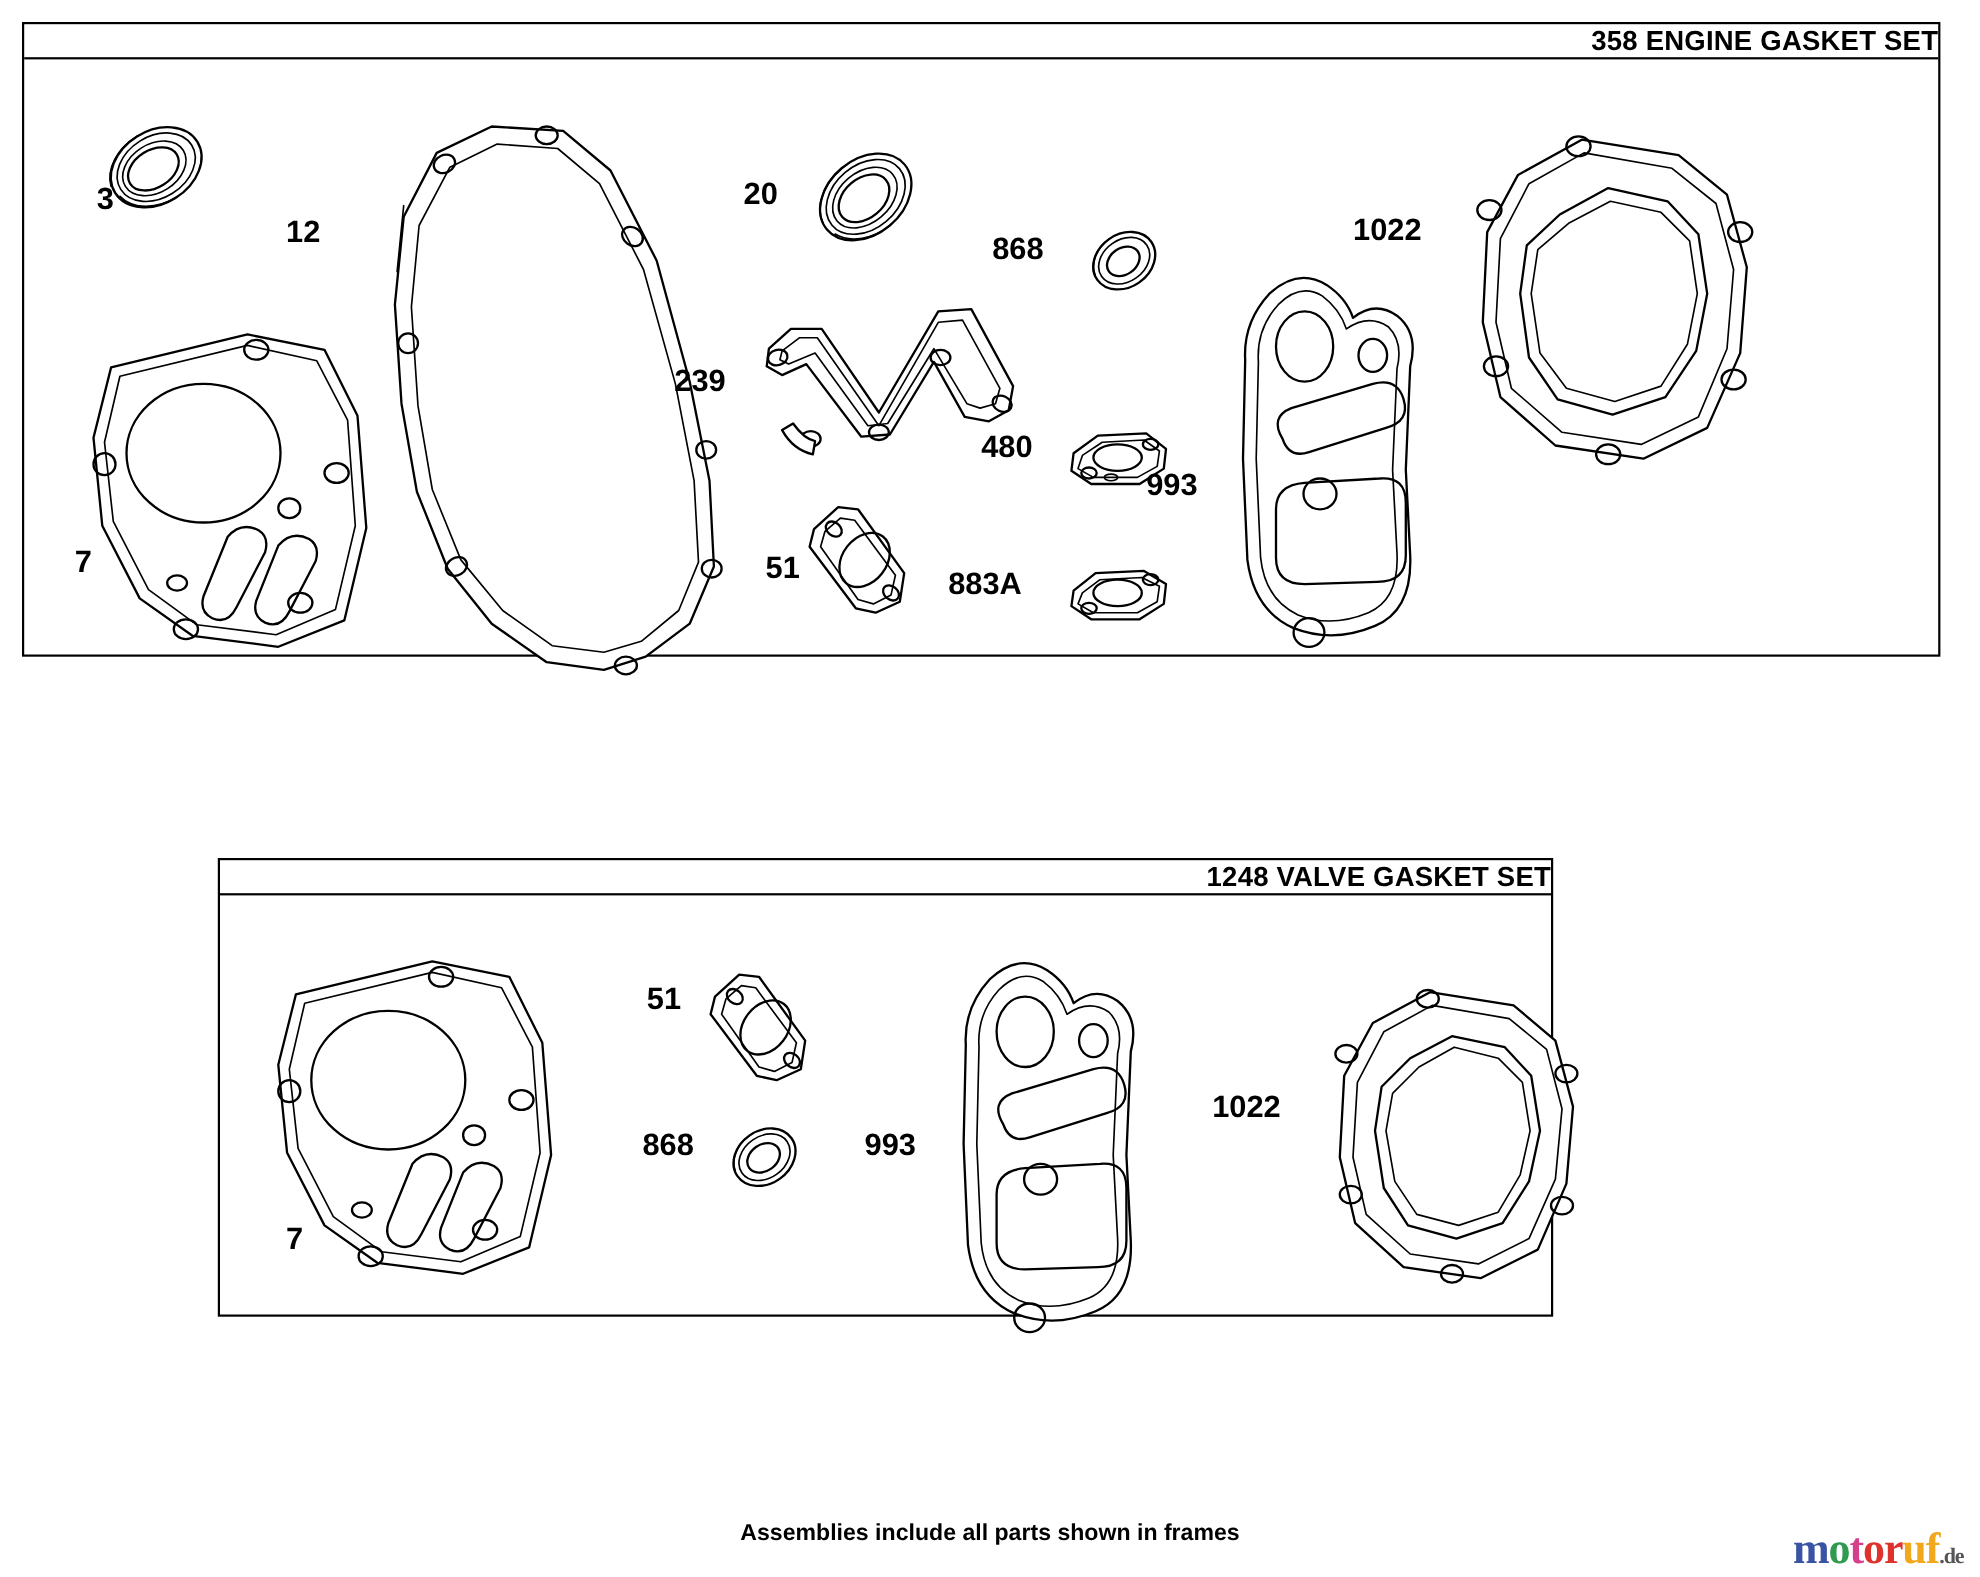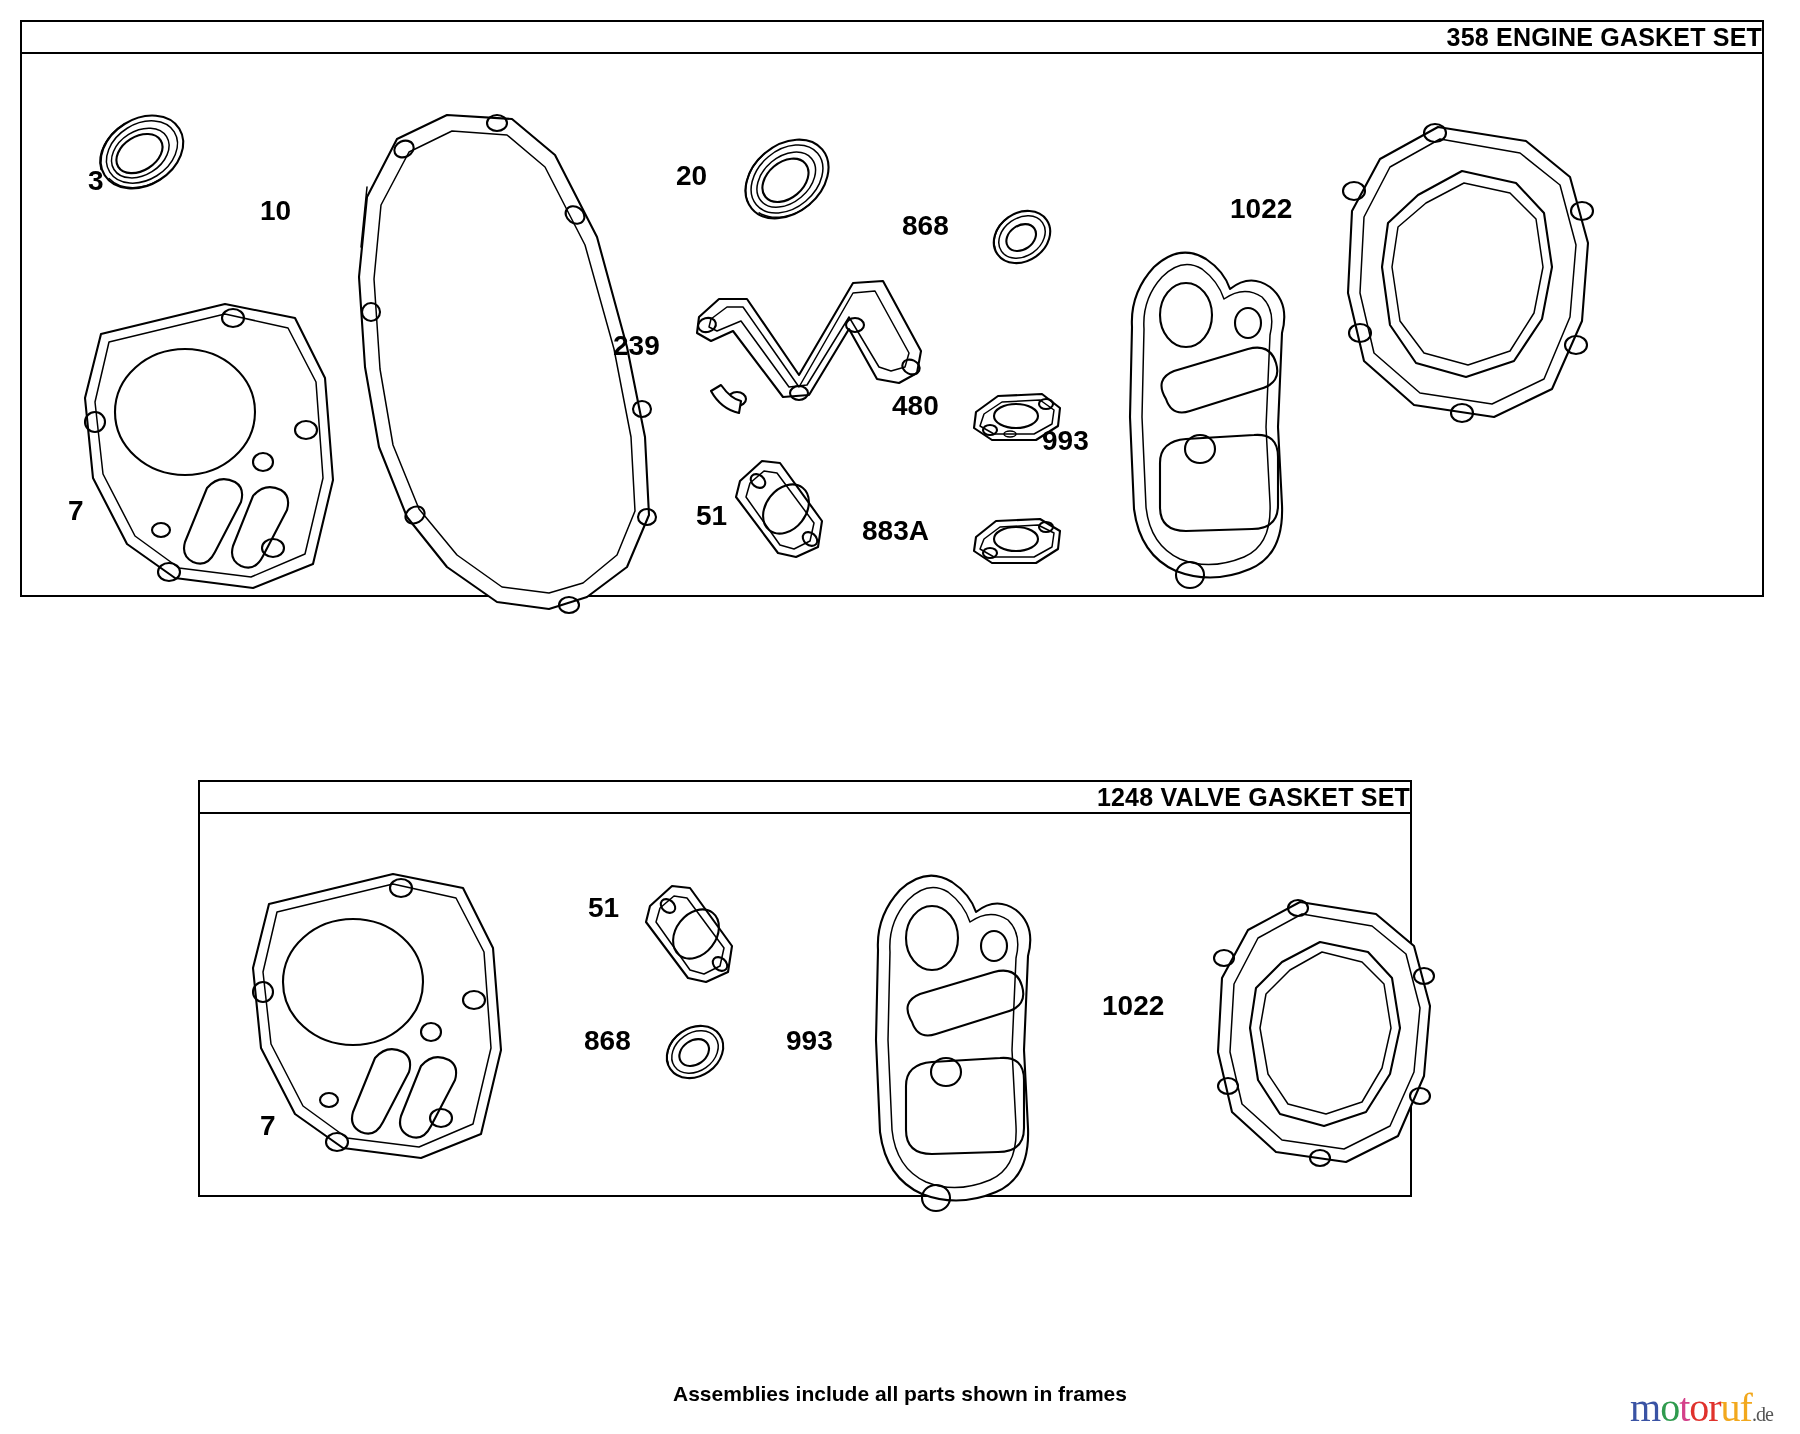--- a/index.html
+++ b/index.html
@@ -44,21 +44,21 @@
   #caption{
     position:absolute;left:0;width:1800px;top:1382px;
     text-align:center;font-size:21px;font-weight:bold;
     font-family:"Liberation Sans", sans-serif;
   }
 
   
   #watermark{
     position:absolute;left:1630px;top:1388px;
     font-family:"Liberation Serif", serif;
-    font-size:40px;font-weight:normal;line-height:1;
+    font-size:40px;font-weight:bold;line-height:1;
     letter-spacing:-1px;
   }
   #watermark .dot-de{font-size:20px;color:#555;font-family:"Liberation Serif",serif;}
   .wm-m{color:#3a53a4;} .wm-o1{color:#2f9b4e;} .wm-t{color:#d4408a;}
   .wm-o2{color:#e0322c;} .wm-r{color:#e0322c;} .wm-u{color:#f2a81d;} .wm-f{color:#f2a81d;}
 
   
   svg{position:absolute;overflow:visible;}
   .ln{fill:none;stroke:#000;stroke-width:2.1;stroke-linejoin:round;stroke-linecap:round;}
   .ln-thin{fill:none;stroke:#000;stroke-width:1.5;stroke-linejoin:round;stroke-linecap:round;}
@@ -100,21 +100,21 @@
         <ellipse class="ln" cx="107" cy="52" rx="10" ry="8" transform="rotate(-25 107 52)"></ellipse>
         <ellipse class="ln" cx="200" cy="26" rx="10" ry="8"></ellipse>
         <ellipse class="ln" cx="278" cy="118" rx="10" ry="8" transform="rotate(35 278 118)"></ellipse>
         <ellipse class="ln" cx="345" cy="312" rx="9" ry="8"></ellipse>
         <ellipse class="ln" cx="350" cy="420" rx="9" ry="8"></ellipse>
         <ellipse class="ln" cx="272" cy="508" rx="10" ry="8"></ellipse>
         <ellipse class="ln" cx="118" cy="418" rx="10" ry="8" transform="rotate(-30 118 418)"></ellipse>
         <ellipse class="ln" cx="74" cy="215" rx="9" ry="9"></ellipse>
         <path class="ln-thin" d="M70 90 L64 150"></path>
       </svg>
-      <div class="label" style="left:238px;top:145px;">10</div>
+      <div class="label" style="left:238px;top:145px;">12</div>
 
       <svg style="left:35px;top:230px;" width="290" height="320" viewBox="0 0 290 320">
         <path class="ln-w" d="M44 52 L168 22 L238 36 L268 96 L276 198 L256 282
                                  L196 306 L118 296 L70 262 L36 196 L28 116 Z"></path>
         <path class="ln-thin" d="M52 60 L168 32 L231 46 L259 100 L266 196 L248 272
                                  L194 295 L122 286 L78 254 L46 192 L38 120 Z"></path>
         <ellipse class="ln" cx="176" cy="36" rx="11" ry="9"></ellipse>
         <ellipse class="ln" cx="249" cy="148" rx="11" ry="9"></ellipse>
         <ellipse class="ln" cx="216" cy="266" rx="11" ry="9"></ellipse>
         <ellipse class="ln" cx="112" cy="290" rx="11" ry="9"></ellipse>

